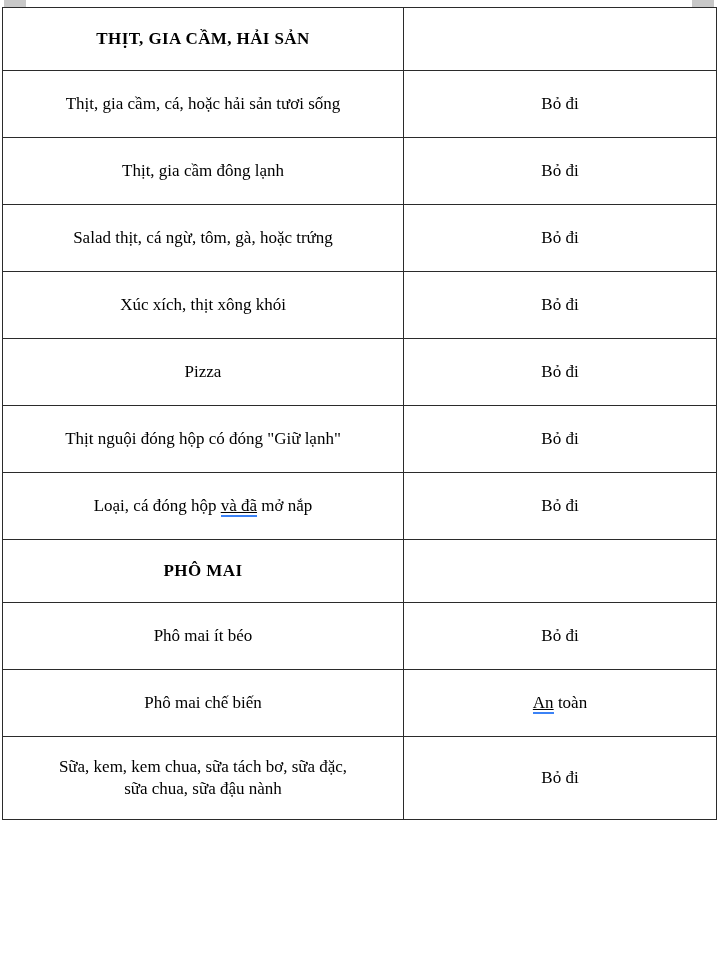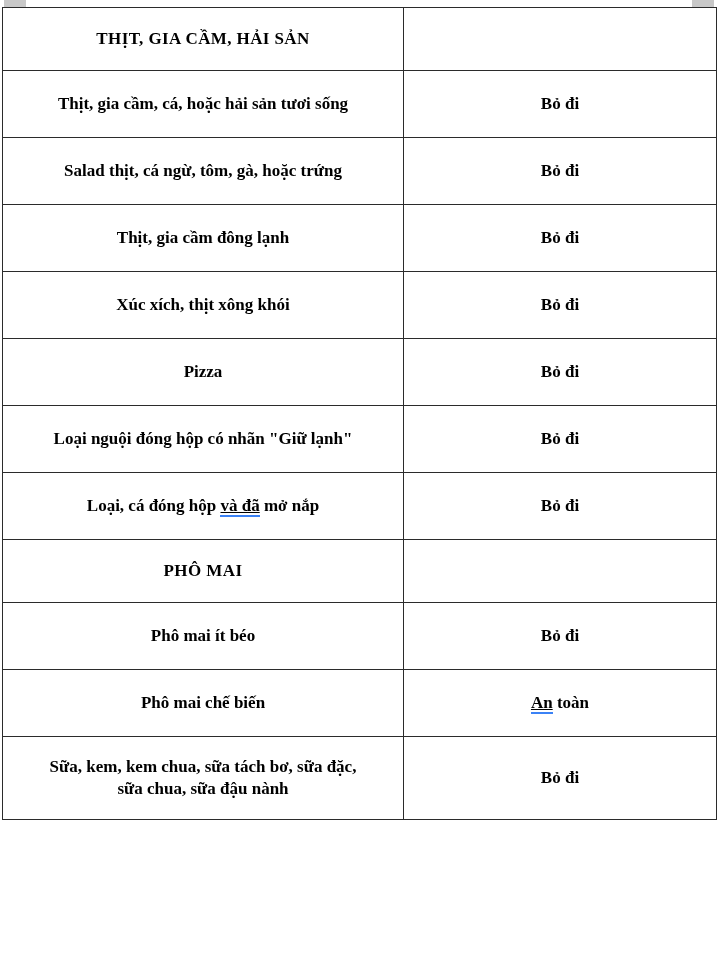--- a/index.html
+++ b/index.html
@@ -71,21 +71,21 @@
   tr.section-row td {
     font-weight: bold;
     font-size: 17px;
     letter-spacing: 0.4px;
     height: 50px;
     margin-top: 28px;
   }
   tr.section-row td.cell-rule { }
 
   
-  tr.data-row td { height: 54px; font-weight: bold; }
+  tr.data-row td { height: 54px; }
   tr.data-row.tall td { height: 70px; }
 
   
   .grammar-mark {
     border-bottom: 2px solid #3b82f6;
     text-decoration: underline;
     text-decoration-color: #000000;
     text-underline-offset: 1px;
     padding-bottom: 0px;
   }
@@ -111,41 +111,41 @@
         <td class="cell-food">THỊT, GIA CẦM, HẢI SẢN</td>
         <td class="cell-rule"></td>
       </tr>
 
       <tr class="data-row">
         <td class="cell-food">Thịt, gia cầm, cá, hoặc hải sản tươi sống</td>
         <td class="cell-rule">Bỏ đi</td>
       </tr>
 
       <tr class="data-row">
-        <td class="cell-food">Salad thịt, cá ngừ, tôm, gà, hoặc trứng</td>
+        <td class="cell-food">Thịt, gia cầm đông lạnh</td>
         <td class="cell-rule">Bỏ đi</td>
       </tr>
 
       <tr class="data-row">
-        <td class="cell-food">Thịt, gia cầm đông lạnh</td>
+        <td class="cell-food">Salad thịt, cá ngừ, tôm, gà, hoặc trứng</td>
         <td class="cell-rule">Bỏ đi</td>
       </tr>
 
       <tr class="data-row">
         <td class="cell-food">Xúc xích, thịt xông khói</td>
         <td class="cell-rule">Bỏ đi</td>
       </tr>
 
       <tr class="data-row">
         <td class="cell-food">Pizza</td>
         <td class="cell-rule">Bỏ đi</td>
       </tr>
 
       <tr class="data-row">
-        <td class="cell-food">Loại nguội đóng hộp có nhãn "Giữ lạnh"</td>
+        <td class="cell-food">Thịt nguội đóng hộp có đóng "Giữ lạnh"</td>
         <td class="cell-rule">Bỏ đi</td>
       </tr>
 
       <tr class="data-row">
         <td class="cell-food"><span>Loại, cá đóng hộp </span><span class="grammar-mark">và  đã</span><span> mở nắp</span></td>
         <td class="cell-rule">Bỏ đi</td>
       </tr>
 
       <tr class="section-row">
         <td class="cell-food">PHÔ MAI</td>

